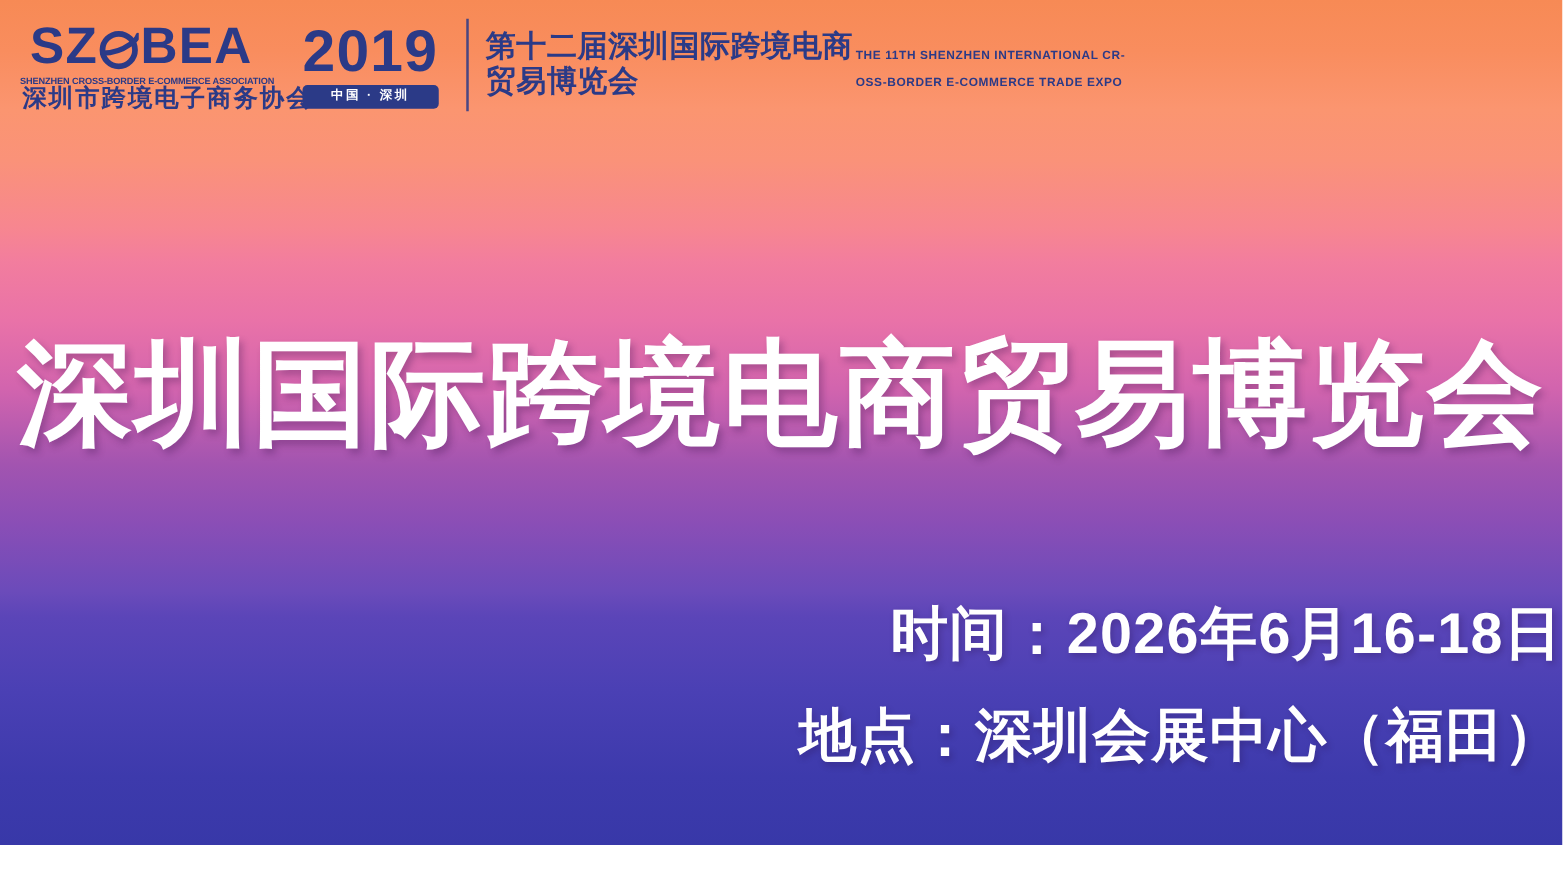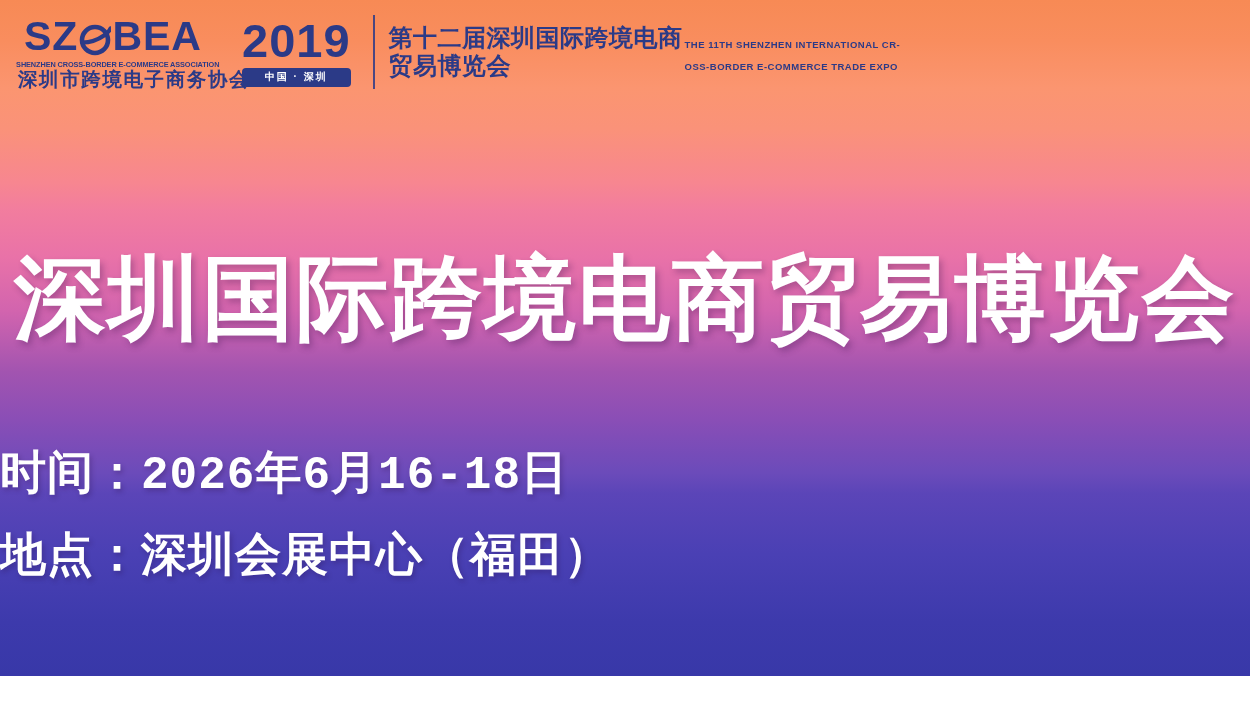--- a/index.html
+++ b/index.html
@@ -151,41 +151,40 @@
     letter-spacing: 0.5px;
     line-height: 1.75;
     margin-left: 2px;
     margin-bottom: 5px;
     white-space: nowrap;
   }
 
   
   .hero-title {
     position: absolute;
-    top: 252px;
+    top: 269px;
     left: 0;
     width: 100%;
     text-align: center;
     color: #ffffff;
     font-size: 92px;
     font-weight: bold;
     letter-spacing: 2px;
     line-height: 1;
     white-space: nowrap;
     text-shadow: 3px 4px 6px rgba(60, 20, 80, 0.30);
   }
 
   .meta {
     position: absolute;
-    top: 436px;
+    top: 466px;
     left: 0;
     width: 100%;
-    text-align: left;
+    text-align: right;
     color: #ffffff;
-    font-family: Liberation Mono, monospace;
   }
   .meta-line {
     font-size: 46px;
     font-weight: bold;
     letter-spacing: 1px;
     line-height: 1.78;
     white-space: nowrap;
     text-shadow: 2px 3px 5px rgba(40, 15, 70, 0.28);
   }
 </style>

